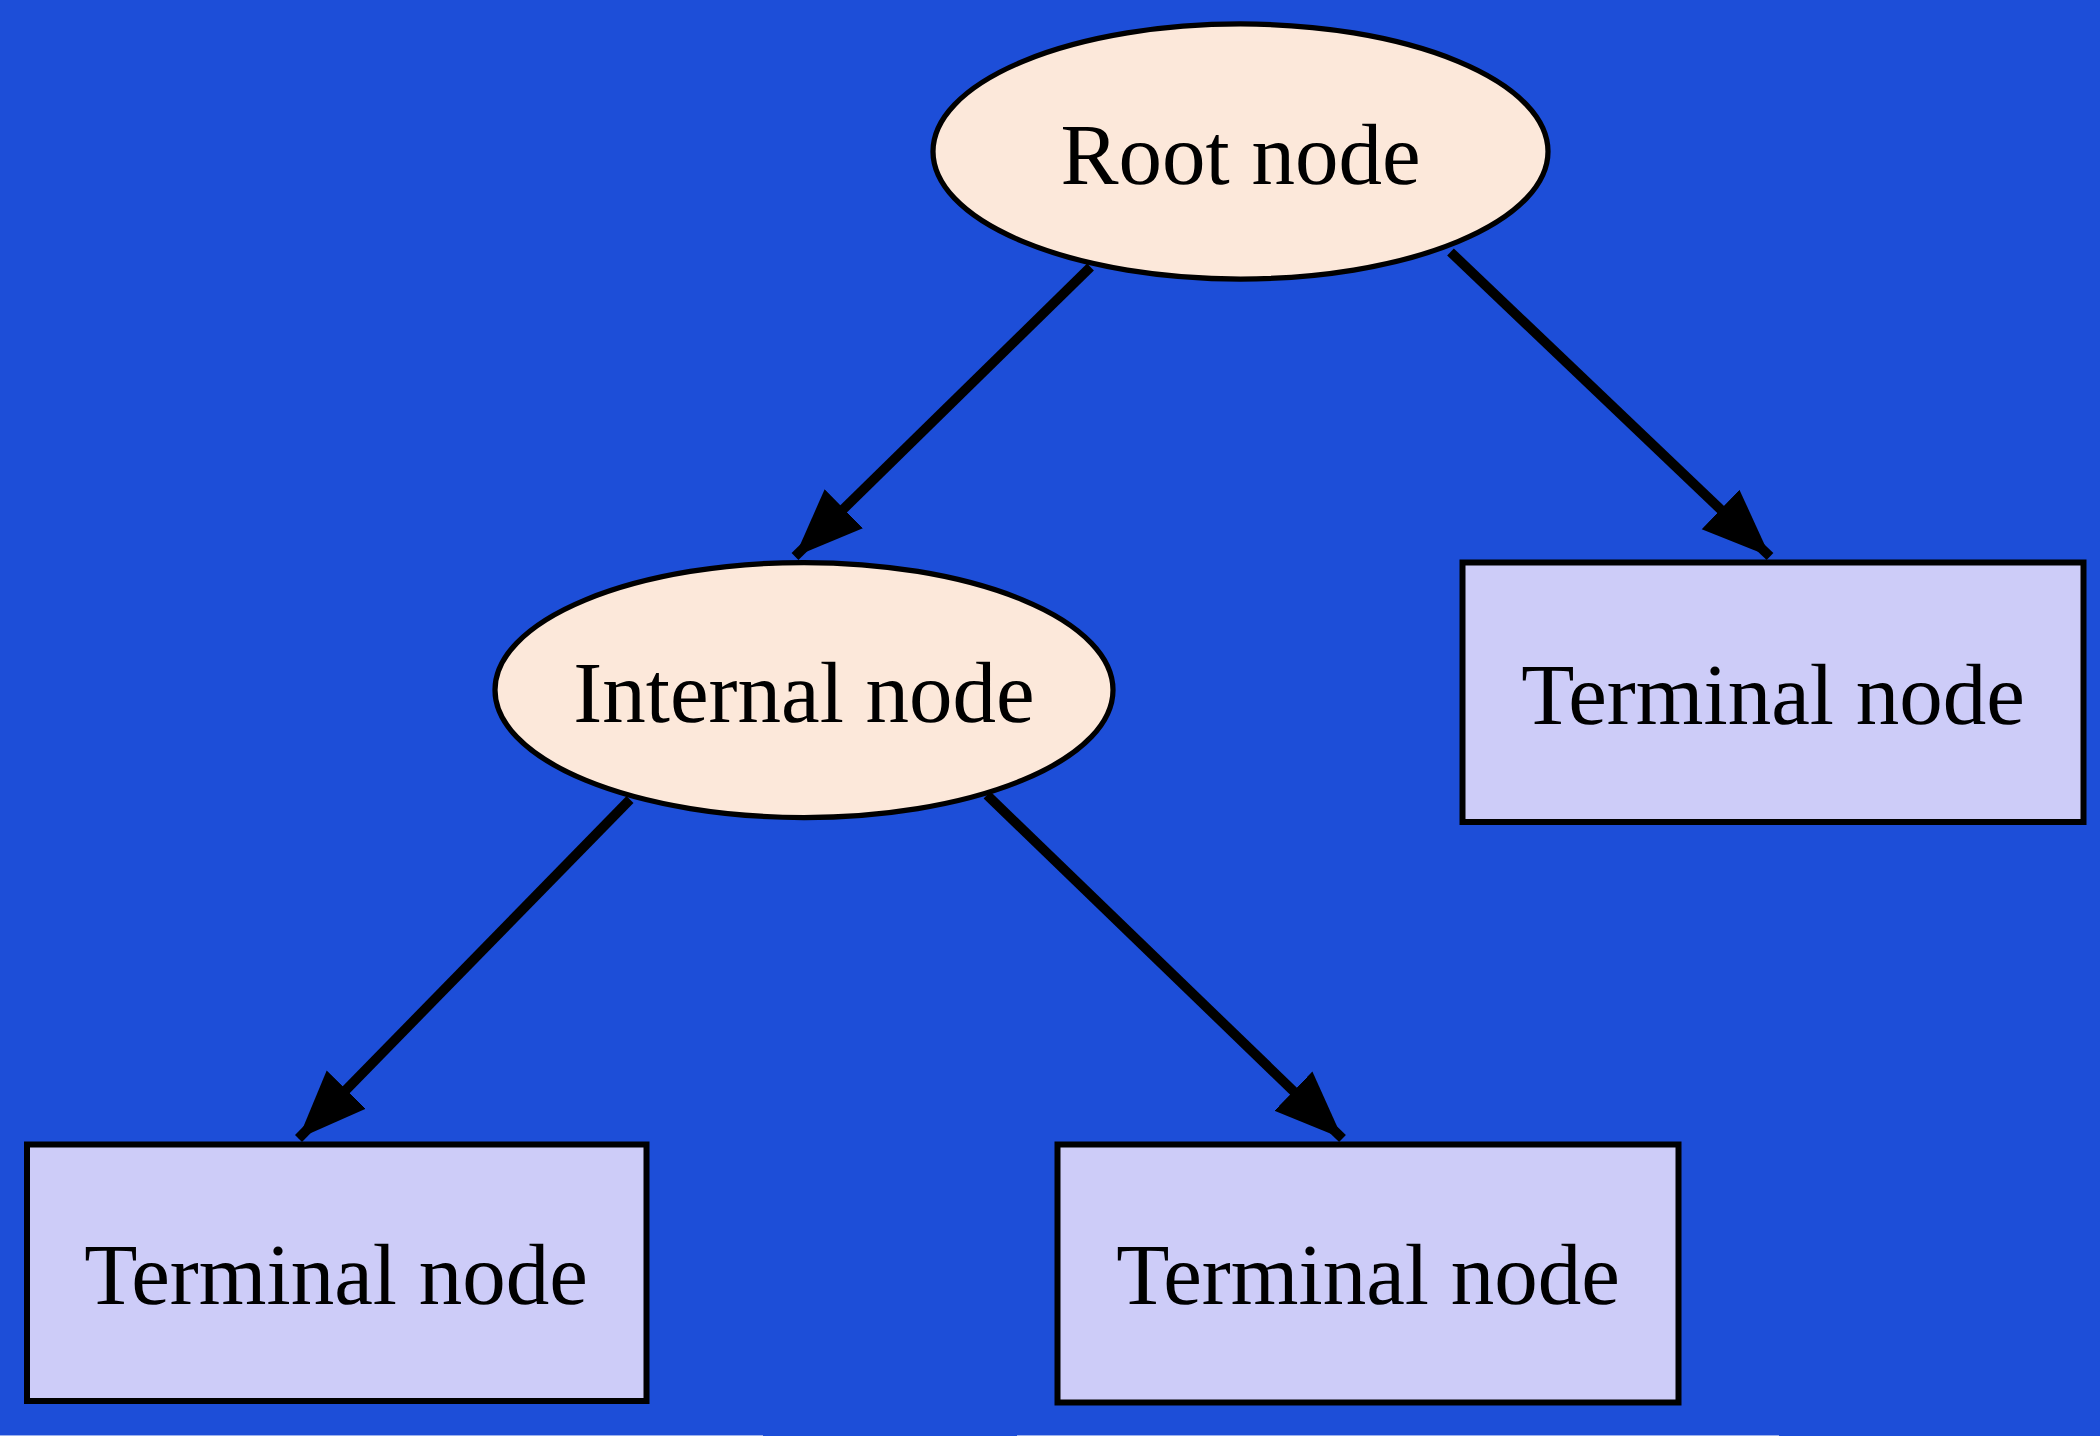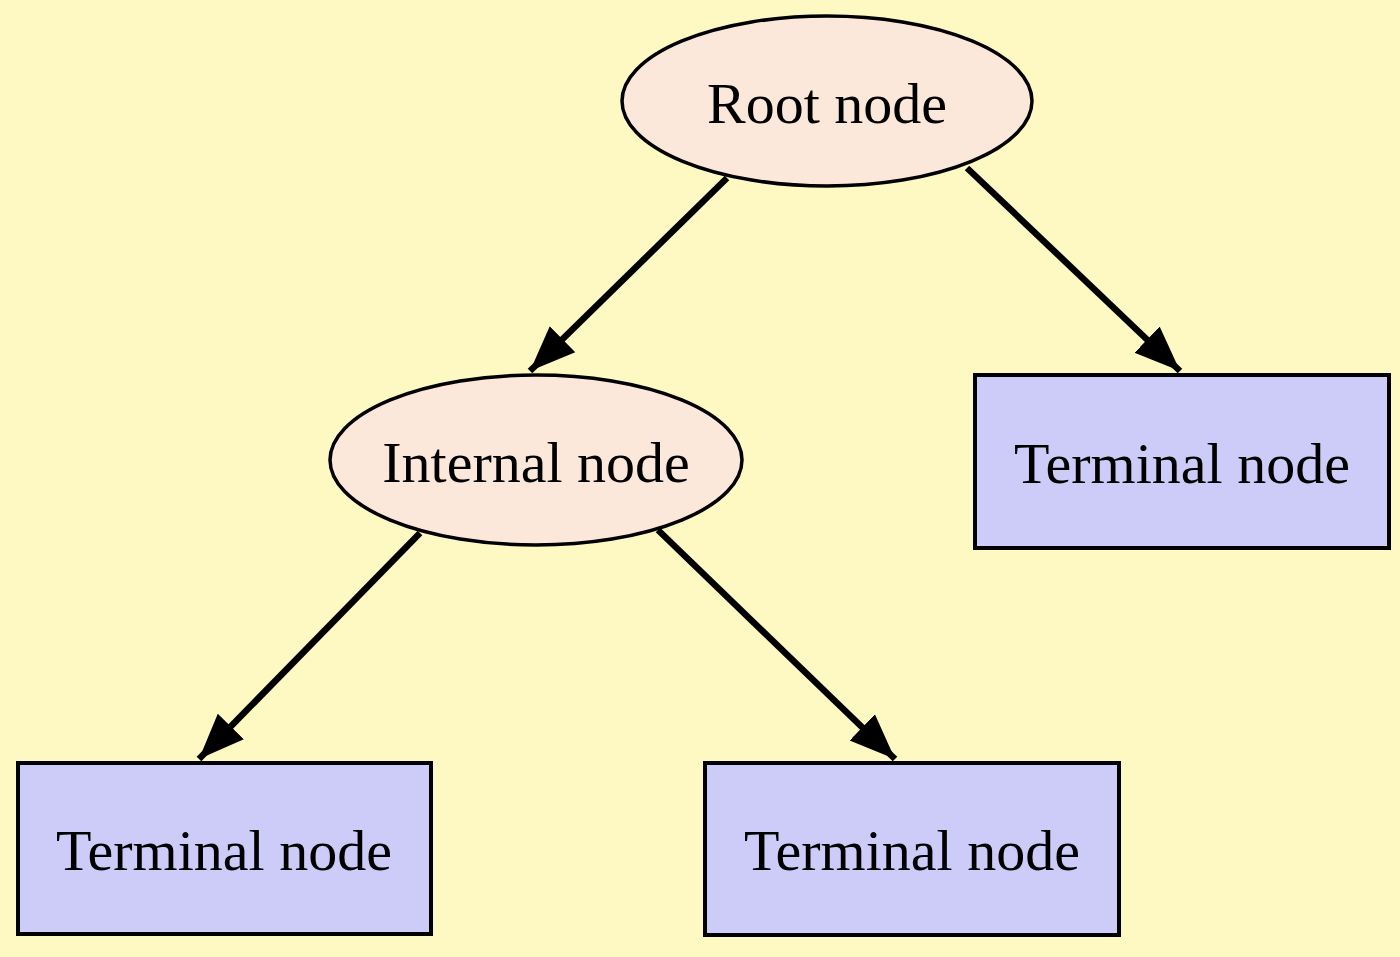--- a/index.html
+++ b/index.html
@@ -4,21 +4,21 @@
 <style>
   html, body {
     margin: 0;
     padding: 0;
     background: #ffffff;
   }
   .stage {
     position: relative;
     width: 1400px;
     height: 957px;
-    background: #fef9c3;
+    background: #1d4ed8;
     overflow: hidden;
   }
   svg {
     display: block;
   }
   .node-label {
     font-family: "Liberation Serif", "DejaVu Serif", serif;
     font-size: 58px;
     fill: #000000;
   }

